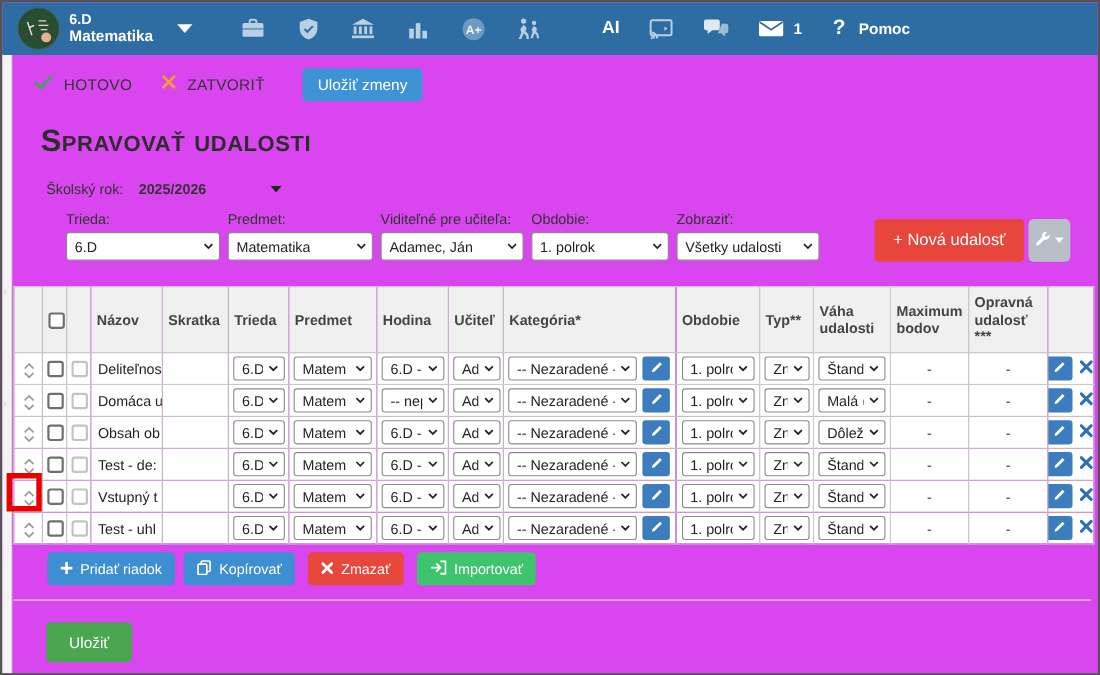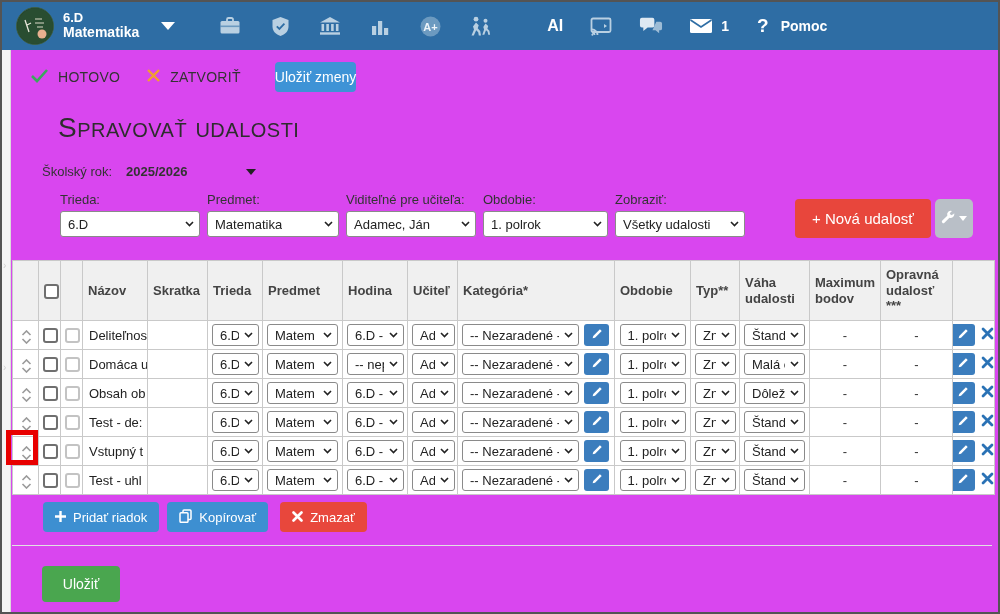--- a/index.html
+++ b/index.html
@@ -29,24 +29,24 @@
   .user-caret { position:absolute; right:6px; bottom:9px; width:0; height:0; border-left:5px solid transparent; border-right:5px solid transparent; border-top:6px solid #7ba3c4; }
 
   
   .left-strip { position:absolute; left:0; top:48px; bottom:0; width:9px; background:#f4f4f4; border-right:1px solid #dcdcdc; }
   .strip-chev { position:absolute; left:1px; color:#cfcfcf; font-size:10px; }
 
   
   .toolbar { position:absolute; left:28px; top:57px; height:36px; display:flex; align-items:center; }
   .tool-item { display:flex; align-items:center; margin-right:26px; cursor:pointer; }
   .tool-label { font-size:14px; color:#333; margin-left:9px; letter-spacing:0.3px; }
-  .btn-save-changes { background:#3e93d6; color:#fff; font-size:14px; border:none; border-radius:4px; padding:7px 0; margin-left:8px; cursor:pointer; }
+  .btn-save-changes { background:#3e93d6; color:#fff; font-size:14px; border:none; border-radius:4px; padding:7px 14px; margin-left:8px; cursor:pointer; }
 
   
-  .page-title { position:absolute; left:56px; top:110px; font-size:28px; font-weight:normal; color:#2d2d2d; font-variant:small-caps; letter-spacing:0.5px; }
+  .page-title { position:absolute; left:35px; top:110px; font-size:28px; font-weight:bold; color:#2d2d2d; font-variant:small-caps; letter-spacing:0.5px; }
   .year-row { position:absolute; left:40px; top:162px; display:flex; align-items:center; font-size:13px; color:#333; }
   .year-value { font-weight:bold; margin-left:14px; }
   .year-caret { width:0; height:0; border-left:5px solid transparent; border-right:5px solid transparent; border-top:6px solid #222; margin-left:58px; cursor:pointer; }
   .filters { position:absolute; left:58px; top:190px; display:flex; }
   .filter-block { margin-right:7px; }
   .filter-label { font-size:13px; color:#333; margin-bottom:4px; }
   .sel { display:inline-flex; align-items:center; justify-content:space-between; background:#fff; border:1px solid #8a8a8a; border-radius:3px; height:26px; padding:0 5px 0 7px; font-size:13px; color:#222; cursor:pointer; overflow:hidden; white-space:nowrap; }
   .sel .sel-text { overflow:hidden; white-space:nowrap; }
   .sel .caret svg { display:block; margin-left:5px; }
   .btn-new-event { position:absolute; left:793px; top:197px; width:136px; height:39px; background:#e8463c; color:#fff; border:none; border-radius:4px; font-size:15px; cursor:pointer; font-family:"Liberation Sans",sans-serif; }
@@ -1054,20 +1054,27 @@
             <rect x="1" y="3.8" width="8" height="9.5" rx="1" fill="#3d8fd1" stroke="#fff" stroke-width="1.5"></rect>
           </svg></span>
         <span>Kopírovať</span>
       </button>
     <button class="tbtn red">
         <span><svg width="11" height="11" viewBox="0 0 11 11">
             <path d="M1.5 1.5l8 8M9.5 1.5l-8 8" stroke="#fff" stroke-width="2.6" stroke-linecap="round"></path>
           </svg></span>
         <span>Zmazať</span>
       </button>
+    <button class="tbtn green">
+        <span><svg width="15" height="14" viewBox="0 0 16 15">
+            <path d="M1 7.5h8M6 3.5l4 4-4 4" stroke="#fff" stroke-width="1.8" fill="none"></path>
+            <path d="M10 1.5h5v12h-5" stroke="#fff" stroke-width="1.8" fill="none"></path>
+          </svg></span>
+        <span>Importovať</span>
+      </button>
   </div>
 
   <div class="divider"></div>
 
   <button class="btn-save">Uložiť</button>
 
   <div class="red-box"></div>
 
 </div>
 

